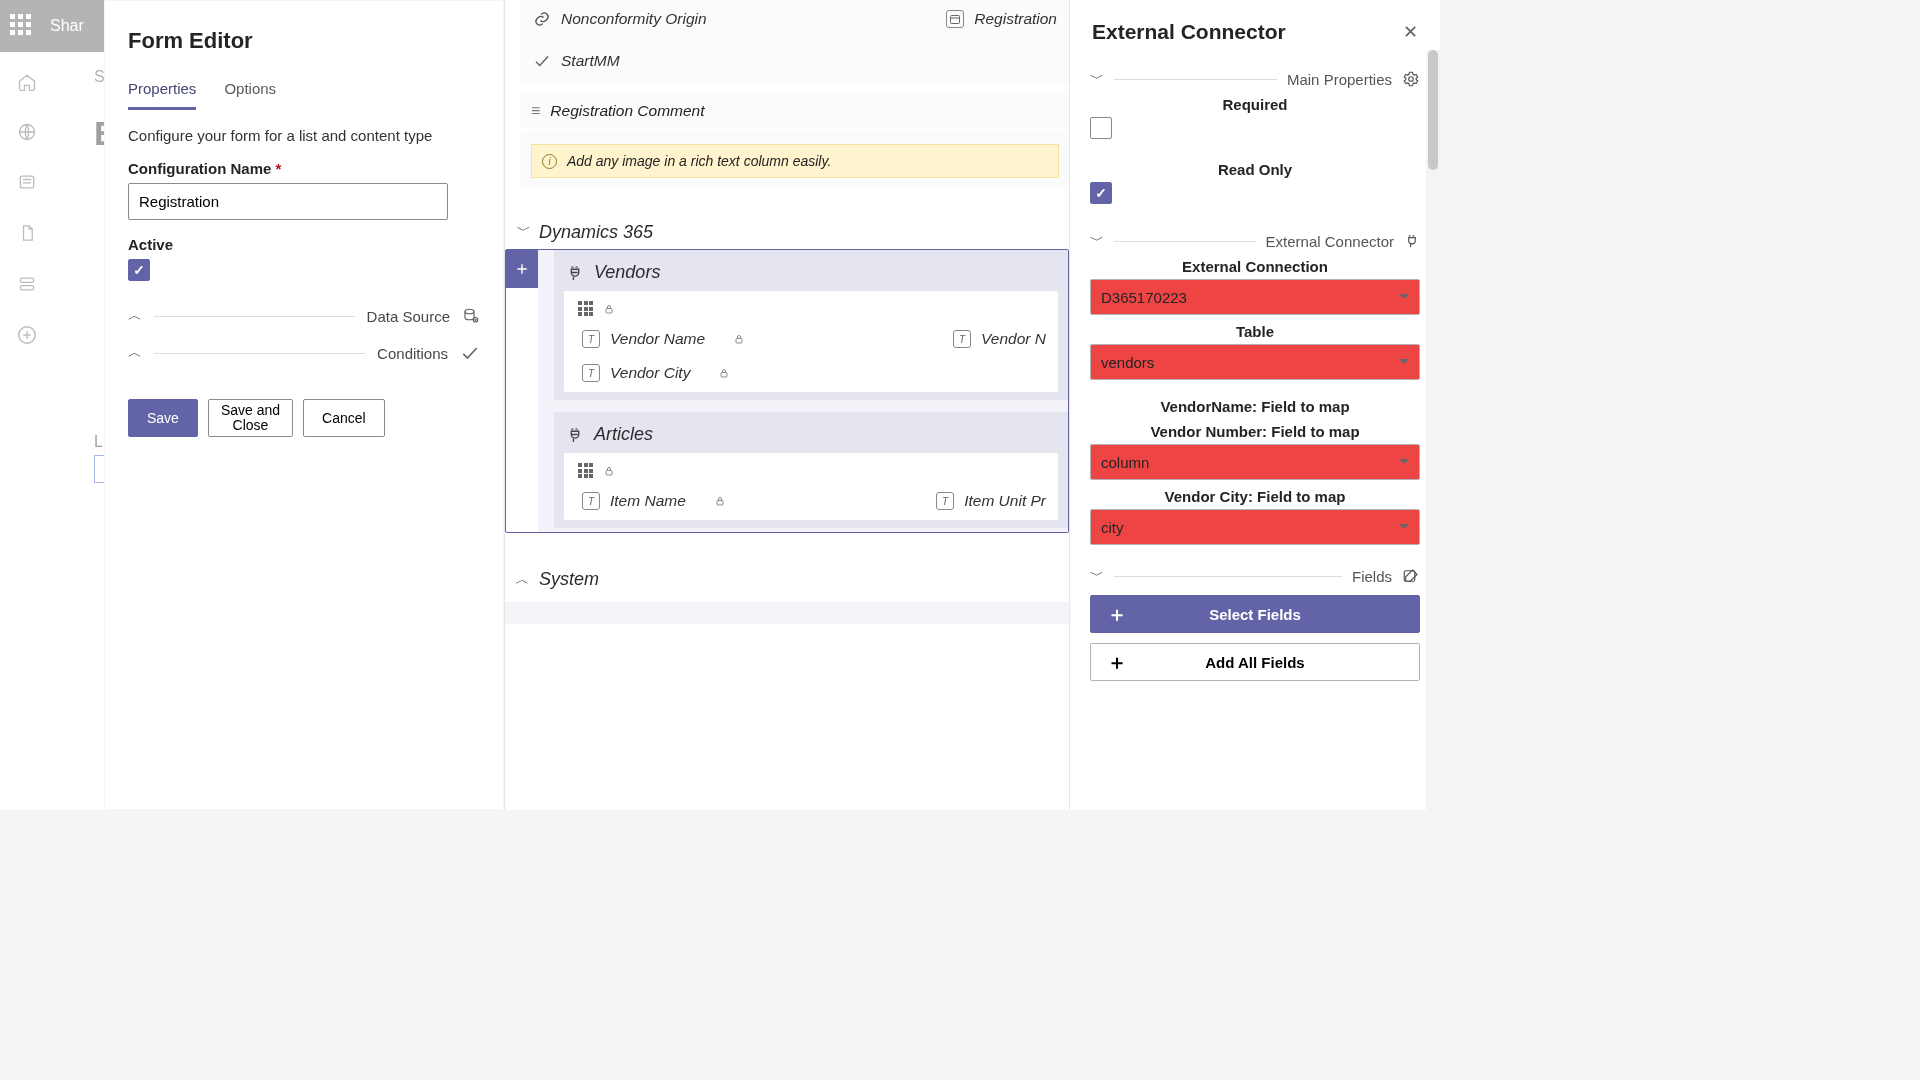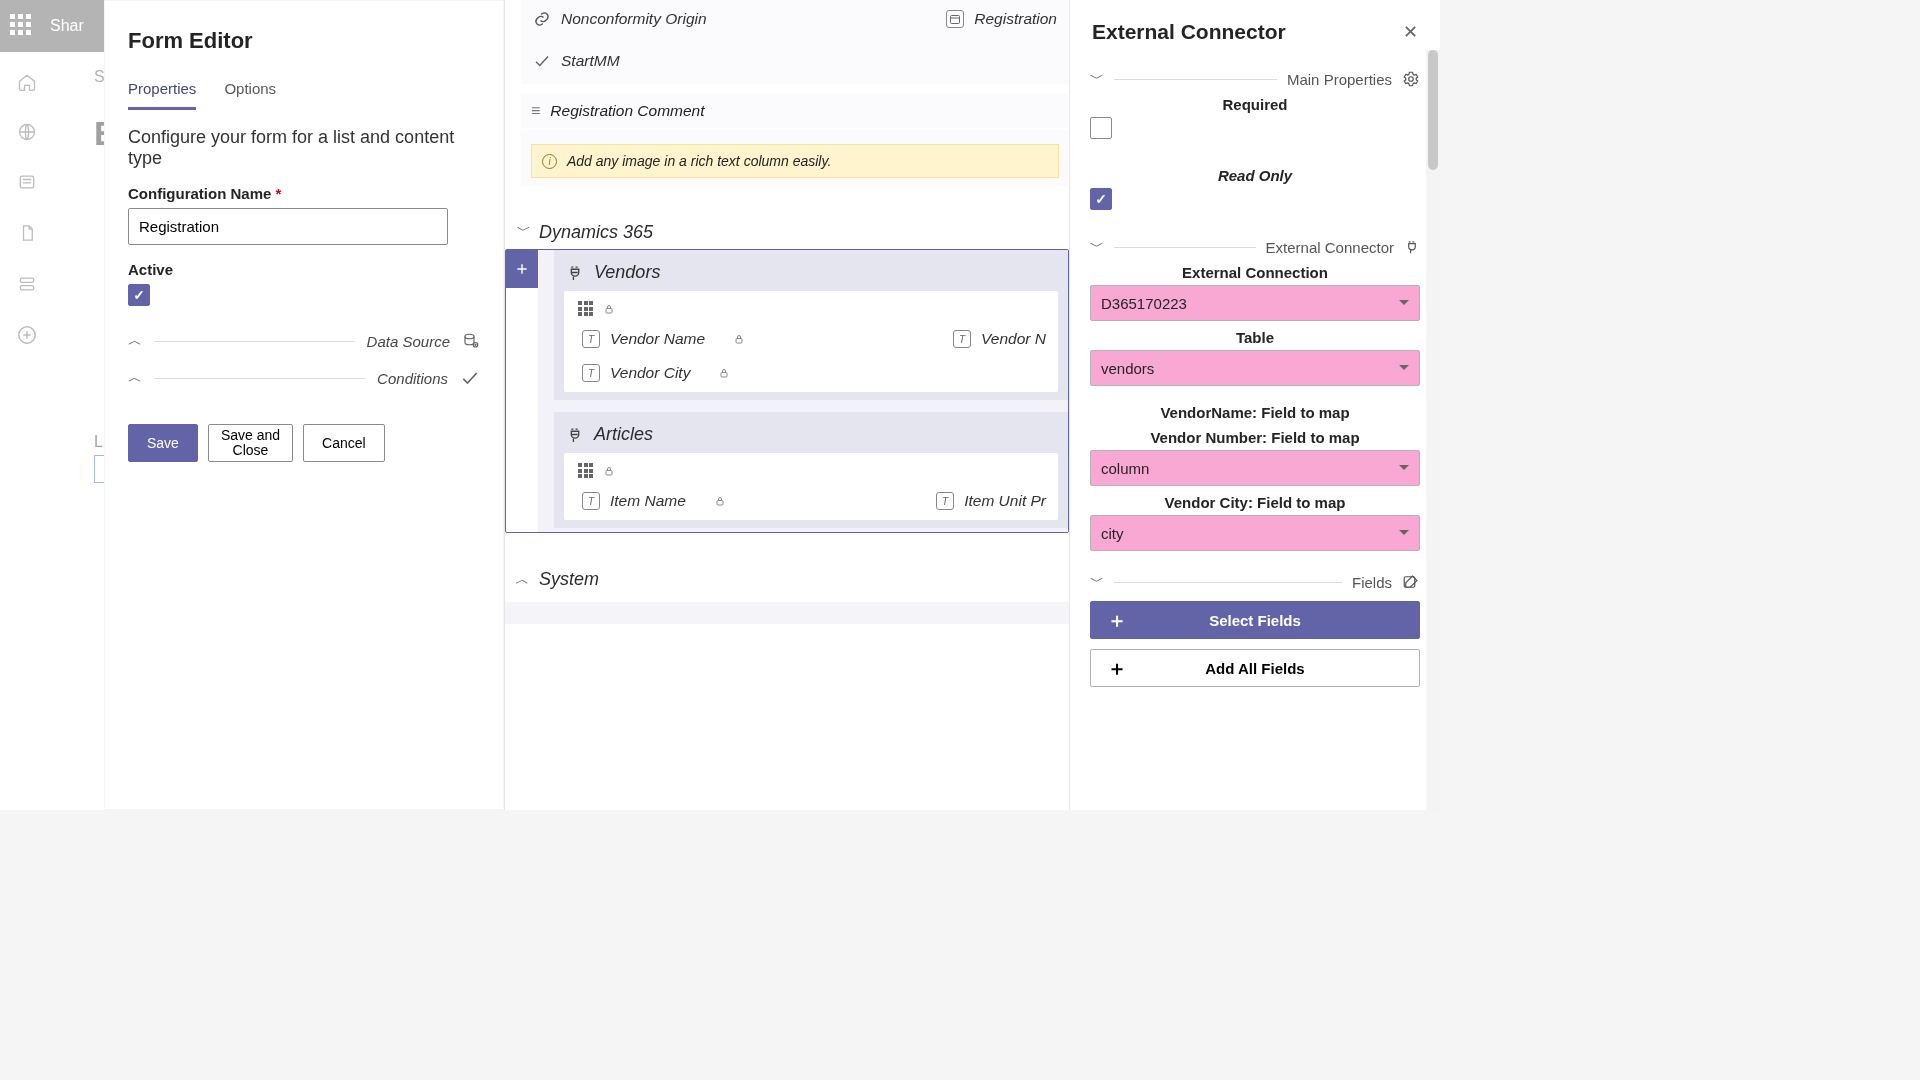--- a/index.html
+++ b/index.html
@@ -29,30 +29,30 @@
   
   .bgpane{position:absolute;left:54px;right:0;top:52px;bottom:0;background:#fff;}
   .bgpane .bc{padding:16px 40px;color:#333;}
   .scrim{position:absolute;inset:0;background:rgba(255,255,255,0.55);}
   
   .editor{position:absolute;left:104px;top:0;bottom:0;width:400px;background:var(--panel);padding:12px 24px;box-shadow: 0 0 0 1px rgba(0,0,0,.04) inset;}
   .editor h1{font-size:22px;font-weight:600;margin:16px 0 22px;}
   .tabs{display:flex;gap:28px;border-bottom:1px solid transparent;margin-bottom:16px;}
   .tab{padding:4px 0 10px;font-size:15px;color:#5a5a5a;cursor:pointer;}
   .tab.active{color:var(--accent-ink);border-bottom:3px solid var(--accent);font-weight:500;}
-  .subhead{font-size:18px;color:#333;margin:0 0 14px;}
+  .subhead{font-size:15px;color:#333;margin:0 0 14px;}
   .label{font-size:15px;font-weight:600;margin:16px 0 6px;display:block;}
   .req{color:#a12;}
   .input{width:320px;height:37px;border:1px solid #8a8a8a;border-radius:2px;padding:0 10px;font-size:15px;}
   .chk{width:22px;height:22px;border-radius:2px;border:1px solid #8a8a8a;display:inline-flex;align-items:center;justify-content:center;background:#fff;}
   .chk.on{background:var(--accent);border-color:var(--accent);color:#fff;}
   .chk.on::after{content:"✓";font-size:14px;font-weight:700;}
   .sectrow{display:flex;align-items:center;gap:12px;margin-top:26px;}
   .sectline{flex:1;height:1px;background:var(--divider);}
-  .sectrow .lbl{font-size:15px;color:#484848;font-style:italic;}
+  .sectrow .lbl{font-size:15px;color:#484848;}
   .chev{font-size:14px;color:#666;}
   .btnrow{display:flex;gap:10px;margin-top:36px;}
   .btn{height:38px;border-radius:2px;padding:0 18px;font-size:14px;border:1px solid #8a8a8a;background:#fff;cursor:pointer;display:inline-flex;align-items:center;justify-content:center;text-align:center;line-height:1.2;white-space:nowrap;}
   .btn.primary{background:var(--accent);border-color:var(--accent);color:#fff;}
   .btn.multi{padding:4px 12px;flex-direction:column;line-height:1.05;}
 
   
   .canvas{position:absolute;left:504px;top:0;bottom:0;right:371px;background:#fff;border-left:1px solid #e5e5e5;overflow:hidden;padding-top:6px;}
   .canvasScroll{position:absolute;inset:0;overflow:auto;padding:0 0 80px;font-style:italic;}
   .grpOuter{margin:0 0 28px 0;}
@@ -82,21 +82,21 @@
   
   .right{position:absolute;right:0;top:0;bottom:0;width:371px;background:var(--panel);border-left:1px solid #e8e8e8;display:flex;flex-direction:column;}
   .right .hdrRow{display:flex;align-items:center;justify-content:space-between;padding:20px 22px 6px;}
   .right h2{font-size:21px;font-weight:600;margin:0;}
   .close{font-size:18px;color:#666;cursor:pointer;}
   .right .body{padding:4px 20px 16px;overflow:auto;flex:1;}
   .rsect{display:flex;align-items:center;gap:10px;margin:16px 0 8px;}
   .rsect .rl{flex:1;height:1px;background:var(--divider);}
   .rsect .nm{font-size:15px;color:#555;}
   .smallLabel{font-weight:600;font-size:15px;margin:8px 0 4px;text-align:center;}
-  .select{position:relative;border:1px solid #b3b3b3;border-radius:2px;height:36px;display:flex;align-items:center;padding:0 10px;font-size:15px;background:#f9a8d4;cursor:pointer;}
+  .select{position:relative;border:1px solid #b3b3b3;border-radius:2px;height:36px;display:flex;align-items:center;padding:0 10px;font-size:15px;background:#ef4444;cursor:pointer;}
   .select::after{content:"";position:absolute;right:10px;top:50%;margin-top:-3px;border:5px solid transparent;border-top-color:#666;}
   .actBtn{display:flex;align-items:center;justify-content:center;gap:40px;width:100%;height:38px;border-radius:2px;border:1px solid #b3b3b3;background:#fff;font-size:15px;font-weight:600;cursor:pointer;margin-top:10px;position:relative;}
   .actBtn.primary{background:var(--accent);color:#fff;border-color:var(--accent);}
   .plusLead{position:absolute;left:16px;font-size:20px;line-height:0;}
   .vscroll{position:absolute;right:0;top:50px;bottom:0;width:14px;background:#f4f4f4;}
   .vscroll .thumb{position:absolute;left:2px;right:2px;top:0;height:120px;background:#c8c8c8;border-radius:6px;}
   .plugIco{display:inline-block;transform:rotate(-45deg);}
 
   
   svg{display:block;}
@@ -428,21 +428,21 @@
           <svg width="18" height="18" viewBox="0 0 24 24" fill="none" stroke="#555" stroke-width="1.6">
               <circle cx="12" cy="12" r="3"></circle>
               <path d="M19 12a7 7 0 0 0-.1-1l2-1.6-2-3.4-2.4.9a7 7 0 0 0-1.7-1L14 3h-4l-.8 2.9a7 7 0 0 0-1.7 1L5 6 3 9.4 5 11a7 7 0 0 0 0 2l-2 1.6 2 3.4 2.4-.9a7 7 0 0 0 1.7 1L10 21h4l.8-2.9a7 7 0 0 0 1.7-1l2.4.9 2-3.4-2-1.6c.1-.3.1-.7.1-1z"></path>
             </svg>
         </span>
       </div>
 
       <div class="smallLabel">Required</div>
       <span class="chk" role="checkbox" aria-checked="false"></span>
 
-      <div class="smallLabel" style="margin-top:24px;font-style:italic;">Read Only</div>
+      <div class="smallLabel" style="margin-top:18px;">Read Only</div>
       <span class="chk on" role="checkbox" aria-checked="true"></span>
 
       <div class="rsect" style="margin-top:28px;">
         <span class="chev">﹀</span>
         <span class="rl"></span>
         <span class="nm">External Connector</span>
         <span class="plugIco">
           <svg width="16" height="16" viewBox="0 0 24 24" fill="none" stroke="#555" stroke-width="1.8">
               <path d="M7 14l-3 3M12 5l7 7-3 3a5 5 0 0 1-7 0 5 5 0 0 1 0-7zM14 3l2 2M18 7l2 2"></path>
             </svg>

